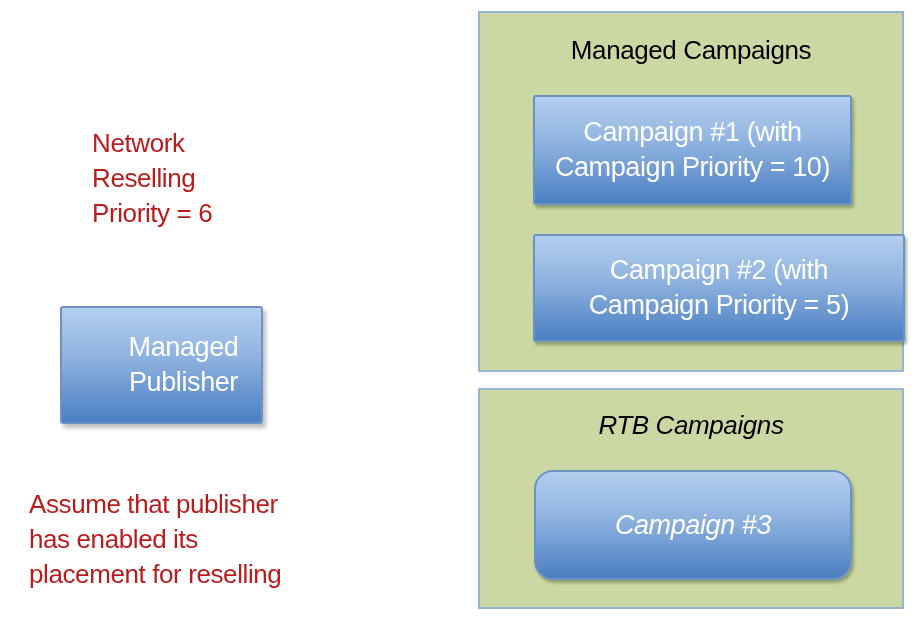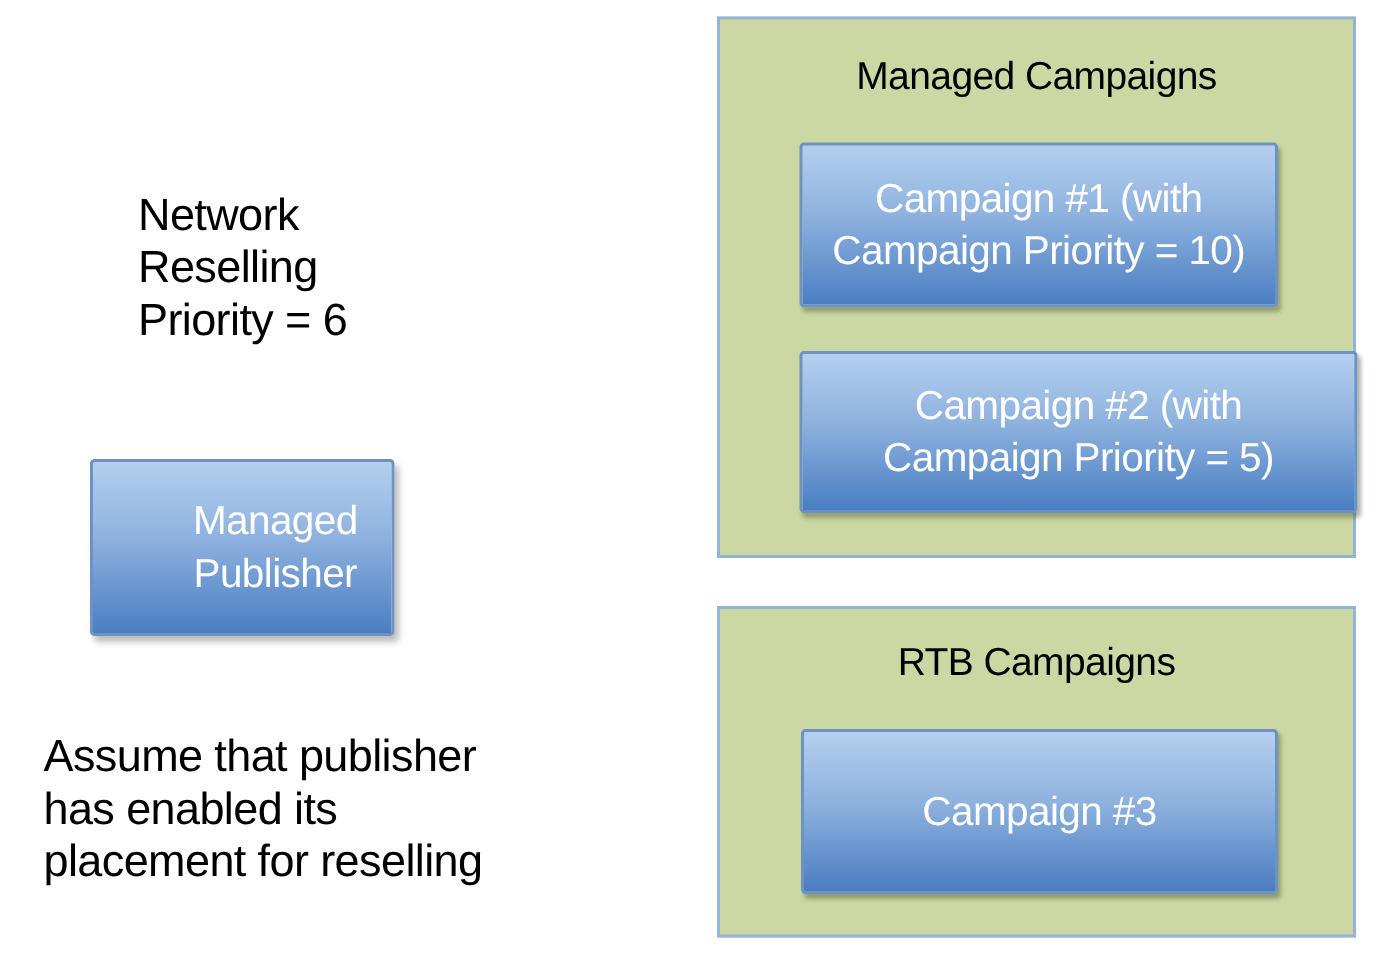--- a/index.html
+++ b/index.html
@@ -8,25 +8,25 @@
     position: relative;
     background: #ffffff;
     font-family: "Liberation Sans", sans-serif;
     color: #000000;
     overflow: hidden;
   }
   .abs { position: absolute; }
 
   
   .note {
-    font-size: 30px;
+    font-size: 26px;
     line-height: 35px;
     letter-spacing: -0.4px;
     white-space: pre-line;
-    color: #000000;
+    color: #b91c1c;
   }
 
   
   .blue-box {
     background: linear-gradient(180deg, #b4cfef 0%, #8db1de 45%, #4a7ec2 100%);
     border: 2px solid #6e92c2;
     border-radius: 3px;
     display: flex;
     align-items: center;
     justify-content: center;
@@ -61,23 +61,23 @@
   
   #network-note   { left: 92px;  top: 126px; }
   #publisher-box  { left: 60px;  top: 306px; width: 203px; height: 118px; padding-left: 44px; }
   #assume-note    { left: 29px;  top: 462px; margin-top: 25px; }
 
   #managed-campaigns { left: 478px; top: 11px;  width: 426px; height: 361px; }
   #managed-campaigns .container-title { top: 20px; }
   #campaign-1 { left: 53px; top: 82px;  width: 319px; height: 110px; }
   #campaign-2 { left: 53px; top: 221px; width: 372px; height: 108px; }
 
-  #rtb-campaigns { left: 478px; top: 404px; width: 426px; height: 221px; }
+  #rtb-campaigns { left: 478px; top: 388px; width: 426px; height: 221px; font-style: italic; }
   #rtb-campaigns .container-title { top: 18px; }
-  #campaign-3 { left: 54px; top: 80px; width: 318px; height: 110px; }
+  #campaign-3 { left: 54px; top: 80px; width: 318px; height: 110px; border-radius: 19px; }
 </style>
 </head>
 <body>
 
 <div id="network-note" class="abs note">Network
 Reselling
 Priority = 6</div>
 
 <div id="publisher-box" class="abs blue-box">Managed
 Publisher</div>

